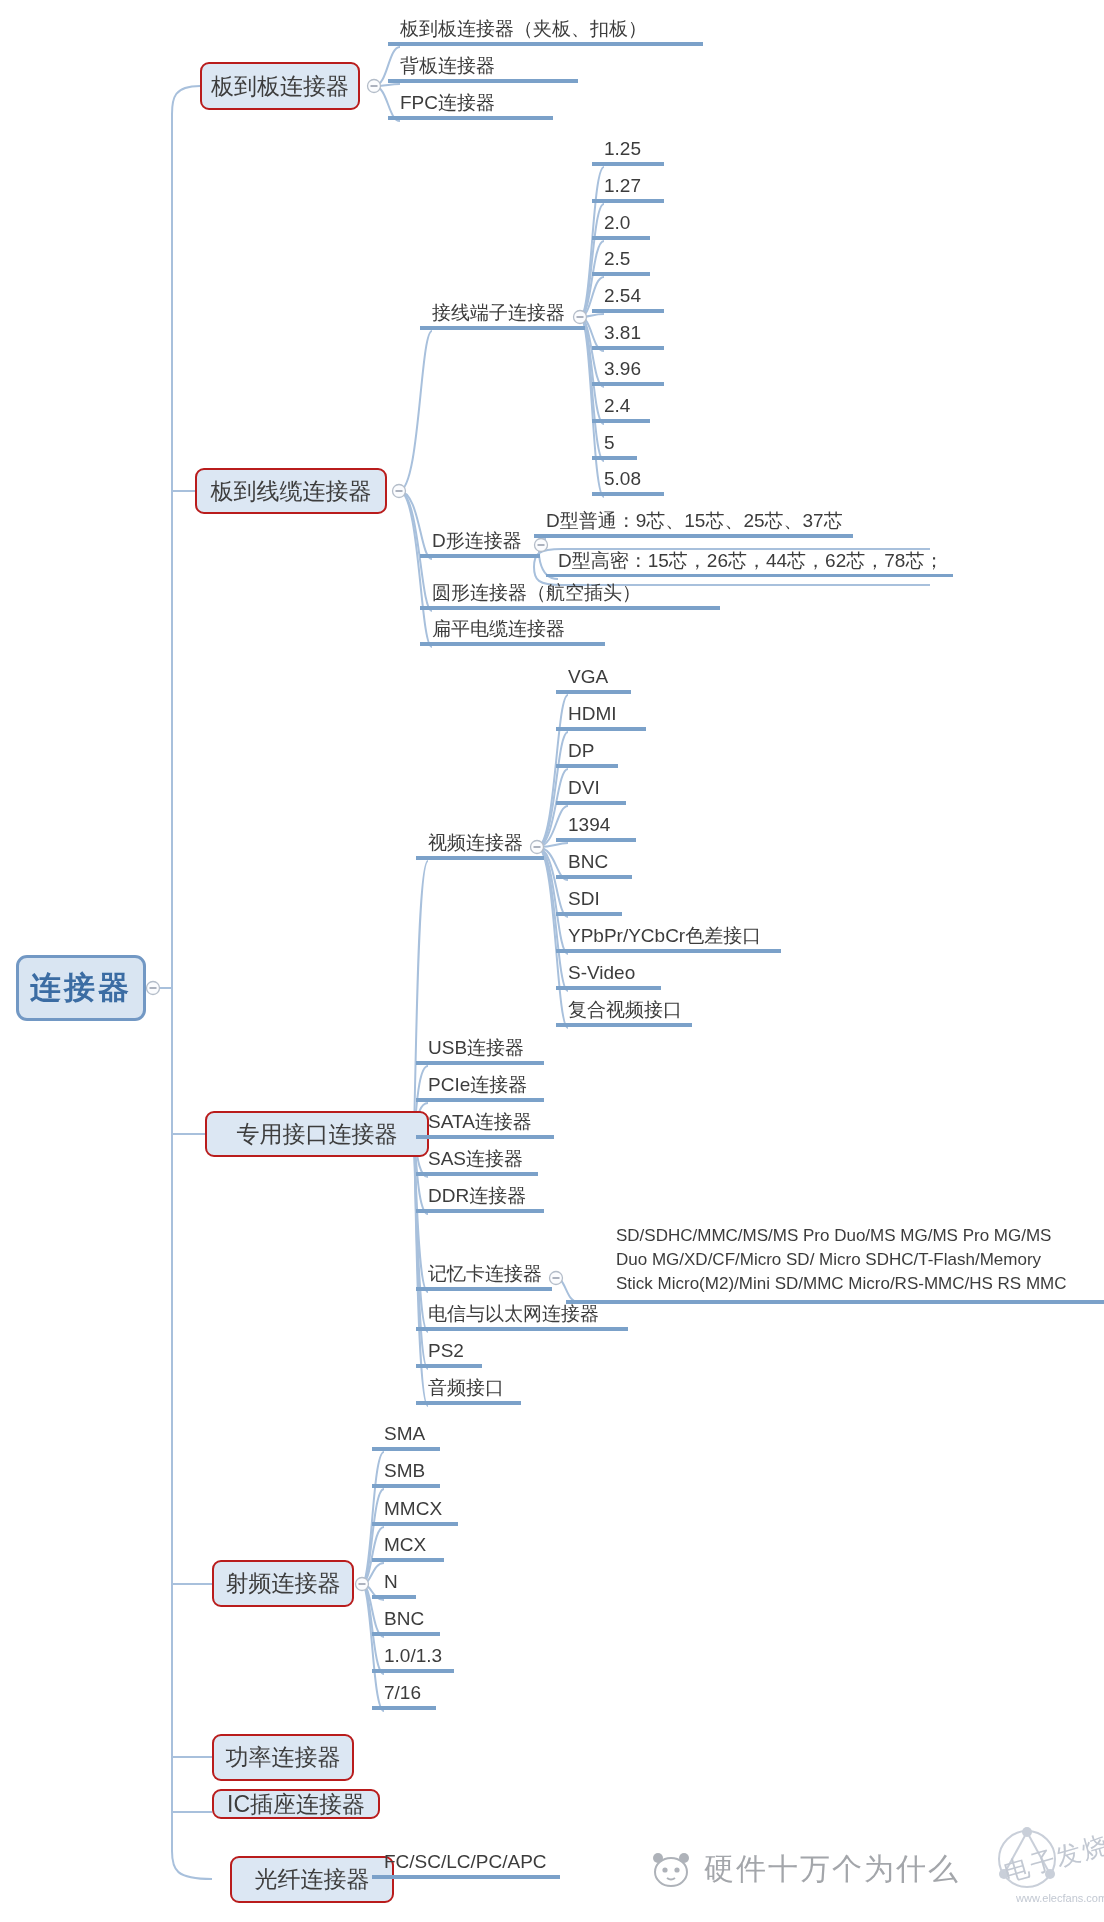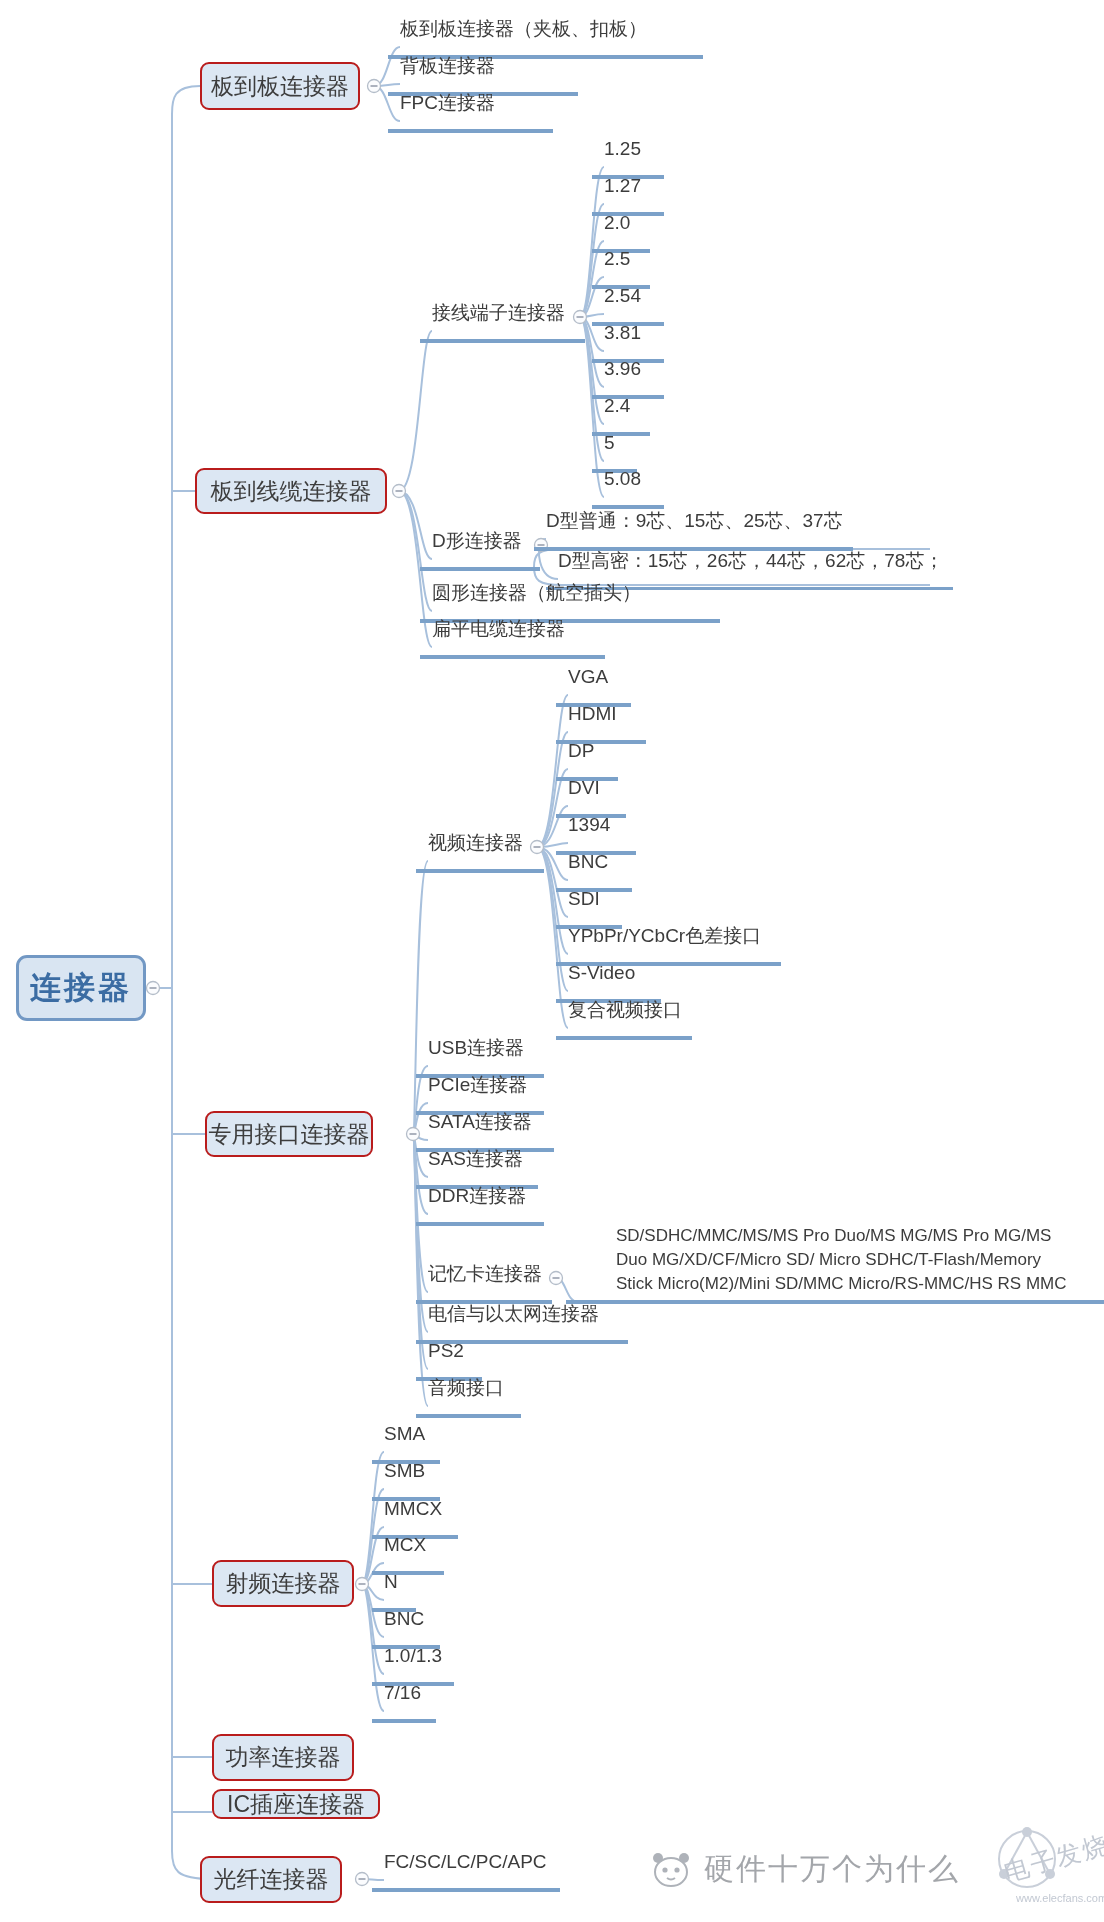--- a/index.html
+++ b/index.html
@@ -6,21 +6,21 @@
   .stage{position:relative;width:1104px;height:1922px;background:#ffffff;overflow:hidden;
          font-family:"Liberation Sans","DejaVu Sans",sans-serif;}
   #wires{position:absolute;left:0;top:0;z-index:1;}
   .box{position:absolute;z-index:3;display:flex;align-items:center;justify-content:center;
        background:#dce7f3;border:2px solid #b91c1c;border-radius:9px;
        font-size:23px;color:#3d3d3d;white-space:nowrap;box-sizing:border-box;}
   .root-box{position:absolute;z-index:3;display:flex;align-items:center;justify-content:center;
        background:#d9e5f2;border:3px solid #7298c4;border-radius:11px;
        font-size:31px;font-weight:bold;color:#3b6ca3;letter-spacing:3px;box-sizing:border-box;text-align:right;}
   .leaf{position:absolute;z-index:3;font-size:19px;color:#3c3c3c;white-space:nowrap;
-        line-height:22px;padding:0 10px 15px 12px;border-bottom:4px solid #7ba1c9;
+        line-height:22px;padding:0 10px 2px 12px;border-bottom:4px solid #7ba1c9;
         box-sizing:border-box;}
   .memo{position:absolute;z-index:3;font-size:17px;color:#3c3c3c;white-space:nowrap;
         line-height:24px;padding:0 8px 4px 10px;border-bottom:4px solid #7ba1c9;
         box-sizing:border-box;}
   .memo span{display:block;margin-left:40px;}
   .wm{position:absolute;z-index:4;display:flex;align-items:center;gap:10px;color:#8d9096;opacity:.8;}
   .wm-text{font-size:30px;letter-spacing:2px;}
   .ef{position:absolute;z-index:2;color:#c2c8d2;}
   .ef-name{position:absolute;left:12px;top:16px;font-size:25px;letter-spacing:2px;
            transform:rotate(-16deg);white-space:nowrap;}
@@ -132,21 +132,21 @@
   <div class="leaf" style="left:592px;top:432px;min-width:45px">5</div>
   <div class="leaf" style="left:592px;top:468px;min-width:72px">5.08</div>
 
   <div class="leaf" style="left:420px;top:530px;min-width:120px">D形连接器</div>
   <div class="leaf" style="left:534px;top:510px;min-width:312px">D型普通：9芯、15芯、25芯、37芯</div>
   <div class="leaf" style="left:546px;top:550px;min-width:384px;border-bottom-width:3px">D型高密：15芯，26芯，44芯，62芯，78芯；</div>
 
   <div class="leaf" style="left:420px;top:582px;min-width:300px">圆形连接器（航空插头）</div>
   <div class="leaf" style="left:420px;top:618px;min-width:185px">扁平电缆连接器</div>
 
-  <div class="box" style="left:205px;top:1111px;width:168px;height:46px">专用接口连接器</div>
+  <div class="box" style="left:205px;top:1111px;width:224px;height:46px">专用接口连接器</div>
 
   <div class="leaf" style="left:416px;top:832px;min-width:128px">视频连接器</div>
   <div class="leaf" style="left:556px;top:666px;min-width:75px">VGA</div>
   <div class="leaf" style="left:556px;top:703px;min-width:90px">HDMI</div>
   <div class="leaf" style="left:556px;top:740px;min-width:62px">DP</div>
   <div class="leaf" style="left:556px;top:777px;min-width:70px">DVI</div>
   <div class="leaf" style="left:556px;top:814px;min-width:80px">1394</div>
   <div class="leaf" style="left:556px;top:851px;min-width:76px">BNC</div>
   <div class="leaf" style="left:556px;top:888px;min-width:66px">SDI</div>
   <div class="leaf" style="left:556px;top:925px;min-width:225px">YPbPr/YCbCr色差接口</div>
@@ -175,21 +175,21 @@
   <div class="leaf" style="left:372px;top:1460px;min-width:68px">SMB</div>
   <div class="leaf" style="left:372px;top:1498px;min-width:86px">MMCX</div>
   <div class="leaf" style="left:372px;top:1534px;min-width:72px">MCX</div>
   <div class="leaf" style="left:372px;top:1571px;min-width:44px">N</div>
   <div class="leaf" style="left:372px;top:1608px;min-width:68px">BNC</div>
   <div class="leaf" style="left:372px;top:1645px;min-width:82px">1.0/1.3</div>
   <div class="leaf" style="left:372px;top:1682px;min-width:64px">7/16</div>
 
   <div class="box" style="left:212px;top:1734px;width:142px;height:47px">功率连接器</div>
   <div class="box" style="left:212px;top:1789px;width:168px;height:30px">IC插座连接器</div>
-  <div class="box" style="left:200px;top:1856px;width:142px;height:47px">光纤连接器</div>
+  <div class="box" style="left:230px;top:1856px;width:164px;height:47px">光纤连接器</div>
   <div class="leaf" style="left:372px;top:1851px;min-width:188px">FC/SC/LC/PC/APC</div>
 
   <div class="wm" style="left:648px;top:1848px">
     <svg width="46" height="42" viewBox="0 0 46 42">
       <ellipse cx="23" cy="24" rx="16" ry="14" fill="none" stroke="#9aa0a8" stroke-width="2"></ellipse>
       <circle cx="10" cy="10" r="5" fill="#9aa0a8"></circle>
       <circle cx="36" cy="10" r="5" fill="#9aa0a8"></circle>
       <circle cx="17" cy="22" r="2.6" fill="#9aa0a8"></circle>
       <circle cx="29" cy="22" r="2.6" fill="#9aa0a8"></circle>
       <path d="M19 30 q4 3 8 0" fill="none" stroke="#9aa0a8" stroke-width="2"></path>

